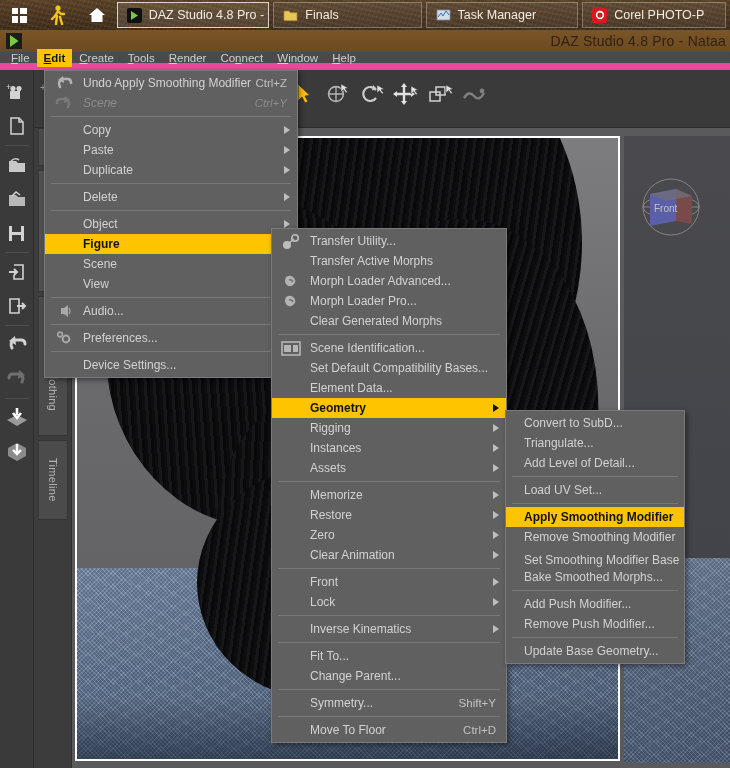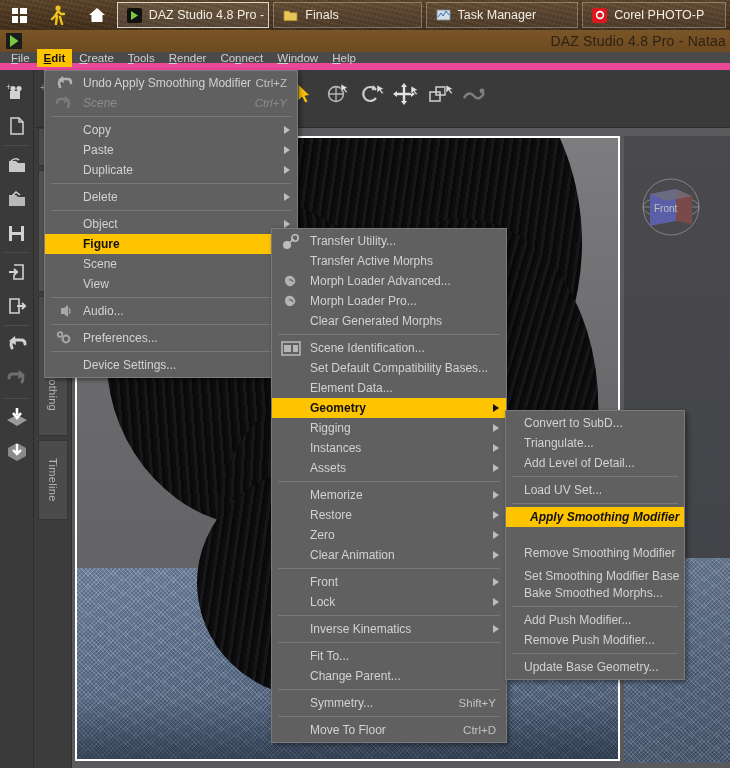--- a/index.html
+++ b/index.html
@@ -720,24 +720,24 @@
       <span>Triangulate...</span>
     </div>
   <div class="mi" style="padding-left:18px;">
       <span>Add Level of Detail...</span>
     </div>
   <div class="msep"></div>
   <div class="mi" style="padding-left:18px;">
       <span>Load UV Set...</span>
     </div>
   <div class="msep"></div>
-  <div class="mi hl" style="padding-left:24px;font-style:italic;">
+  <div class="mi hl" style="padding-left:18px;">
       <span>Apply Smoothing Modifier</span>
     </div>
-  <div class="mi" style="padding-left:18px;margin-top:16px;">
+  <div class="mi" style="padding-left:18px;">
       <span>Remove Smoothing Modifier</span>
     </div>
   <div class="mi" style="padding-left:18px;align-items:flex-end;">
       <span>Set Smoothing Modifier Base</span>
     </div>
   <div class="mi" style="padding-left:18px;">
       <span>Bake Smoothed Morphs...</span>
     </div>
   <div class="msep"></div>
   <div class="mi" style="padding-left:18px;">

